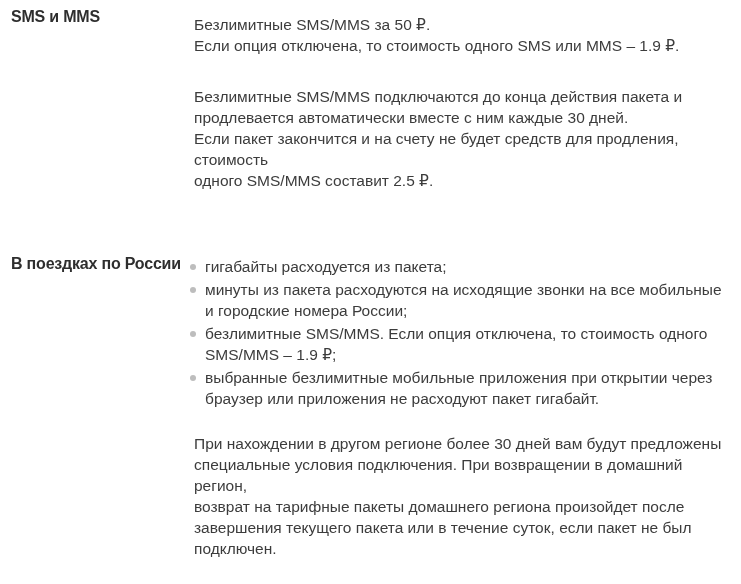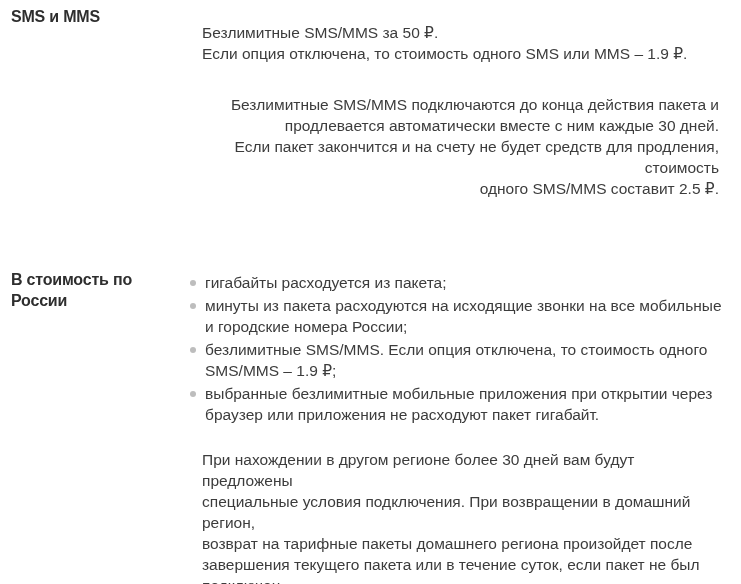--- a/index.html
+++ b/index.html
@@ -36,26 +36,25 @@
     line-height: 21px;
     color: #2e2e2e;
     letter-spacing: -0.2px;
   }
   .content-col {
     width: 549px;
     font-size: 15.5px;
     line-height: 21px;
   }
   .para {
-    margin: 16px;
+    margin: 8px;
     white-space: pre-line;
   }
   .para-gap {
     margin-top: 30px;
-    text-align: right;
   }
   .bullets {
     list-style: none;
     margin: 3px 0 0 0;
     padding: 0;
   }
   .bullets li {
     display: flex;
     margin: 0 0 2px 0;
   }
@@ -85,21 +84,21 @@
       <p class="para">Безлимитные SMS/MMS за 50 ₽.
 Если опция отключена, то стоимость одного SMS или MMS – 1.9 ₽.</p>
       <p class="para para-gap">Безлимитные SMS/MMS подключаются до конца действия пакета и
 продлевается автоматически вместе с ним каждые 30 дней.
 Если пакет закончится и на счету не будет средств для продления, стоимость
 одного SMS/MMS составит 2.5 ₽.</p>
     </div>
   </section>
 
   <section class="row row-travel">
-    <div class="label-col">В стоимость по России</div>
+    <div class="label-col">В поездках по России</div>
     <div class="content-col">
       <ul class="bullets">
         <li>
           <span class="dot"></span>
           <span class="li-text">гигабайты расходуется из пакета;</span>
         </li>
         <li>
           <span class="dot"></span>
           <span class="li-text">минуты из пакета расходуются на исходящие звонки на все мобильные
 и городские номера России;</span>

